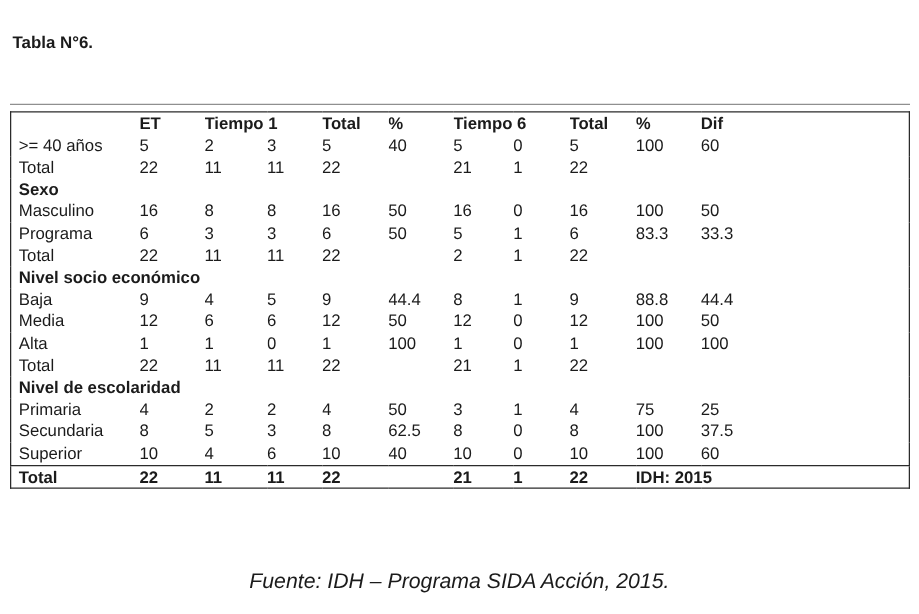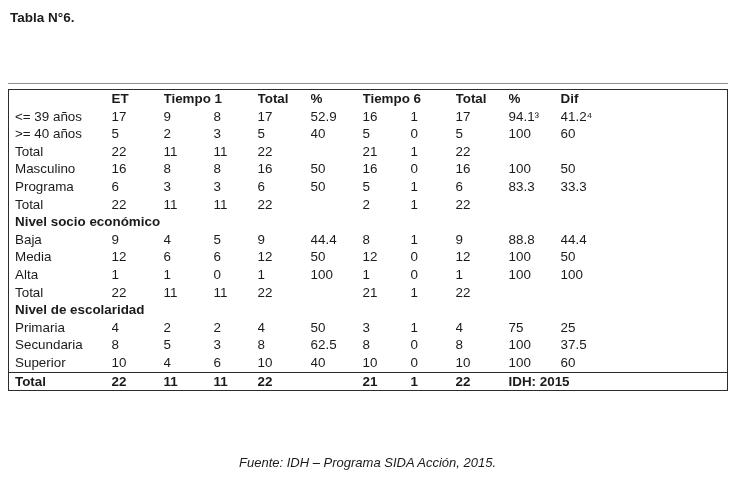--- a/index.html
+++ b/index.html
@@ -23,20 +23,21 @@
     display: flex;
     align-items: flex-start;
     margin: 9px 8px 0 10px;
     font-size: 13.5px;
     font-weight: bold;
     line-height: 18px;
   }
   .title-label {
     width: 77px;
     flex-shrink: 0;
+    margin-top: 16px;
   }
   .title-text {
     white-space: pre-line;
   }
   
   .table-wrap {
     position: absolute;
     top: 83px;
     left: 8px;
     width: 720px;
@@ -72,21 +73,21 @@
     border-top: 1.5px solid #2b2b2b;
   }
   
   .footer {
     position: absolute;
     top: 455px;
     left: 0;
     width: 735px;
     text-align: center;
     font-style: italic;
-    font-size: 13px;
+    font-size: 17px;
   }
 </style>
 </head>
 <body>
 
 <div class="page">
 
   <div class="title">
     <div class="title-label">Tabla N°6.</div>
   </div>
@@ -115,33 +116,20 @@
           <th>Total</th>
           <th>%</th>
           <th colspan="2">Tiempo 6</th>
           <th>Total</th>
           <th>%</th>
           <th>Dif</th>
         </tr>
       </thead>
       <tbody>
           <tr>
-            <td>&lt;= 39 años</td>
-            <td>17</td>
-            <td>9</td>
-            <td>8</td>
-            <td>17</td>
-            <td>52.9</td>
-            <td>16</td>
-            <td>1</td>
-            <td>17</td>
-            <td>94.1³</td>
-            <td>41.2⁴</td>
-          </tr>
-          <tr>
             <td>&gt;= 40 años</td>
             <td>5</td>
             <td>2</td>
             <td>3</td>
             <td>5</td>
             <td>40</td>
             <td>5</td>
             <td>0</td>
             <td>5</td>
             <td>100</td>
@@ -152,20 +140,23 @@
             <td>22</td>
             <td>11</td>
             <td>11</td>
             <td>22</td>
             <td></td>
             <td>21</td>
             <td>1</td>
             <td>22</td>
             <td></td>
             <td></td>
+          </tr>
+          <tr class="section">
+            <td colspan="11">Sexo</td>
           </tr>
           <tr>
             <td>Masculino</td>
             <td>16</td>
             <td>8</td>
             <td>8</td>
             <td>16</td>
             <td>50</td>
             <td>16</td>
             <td>0</td>

